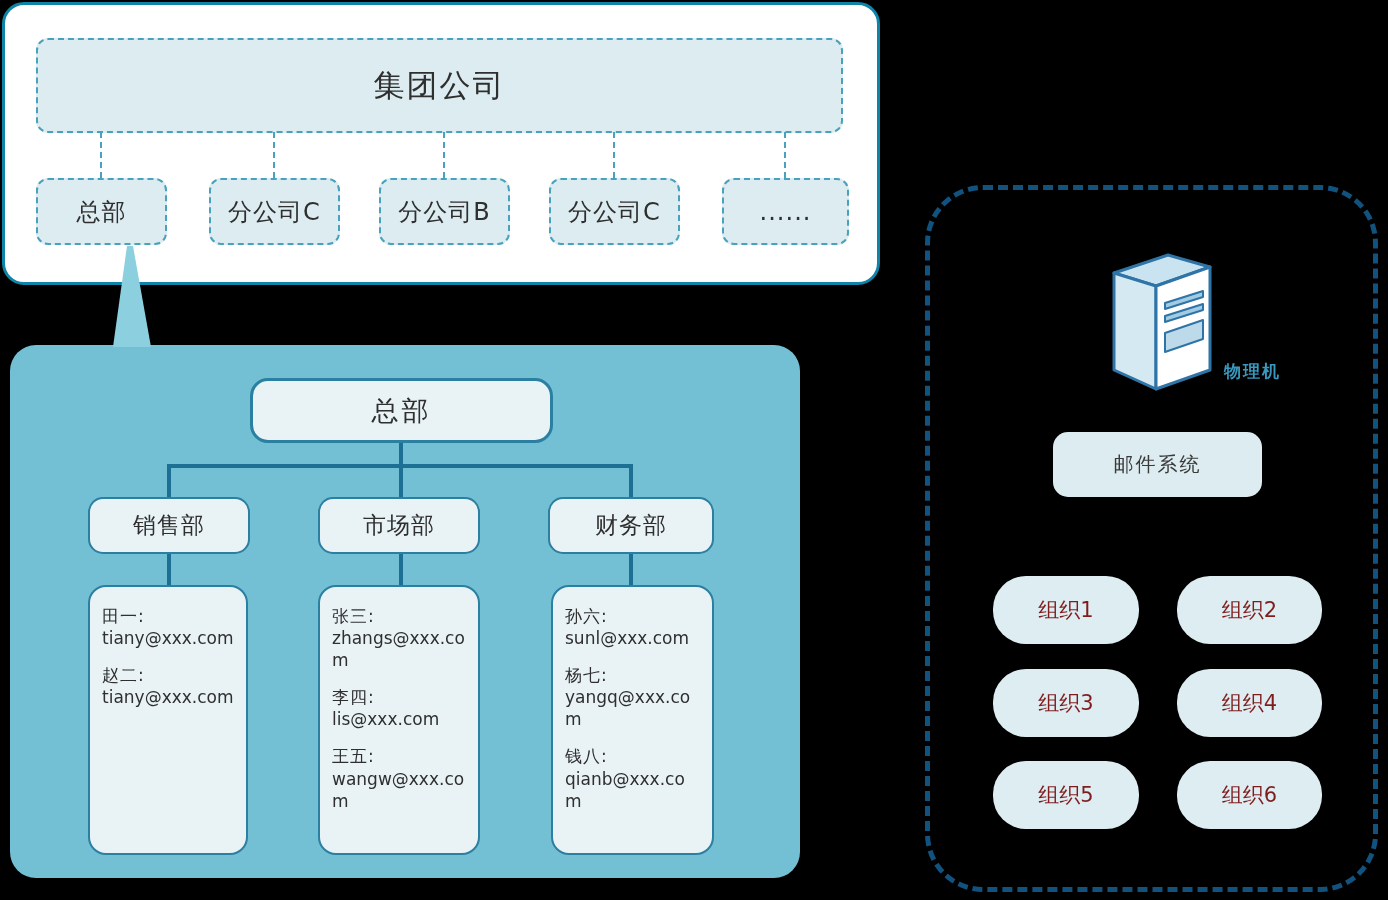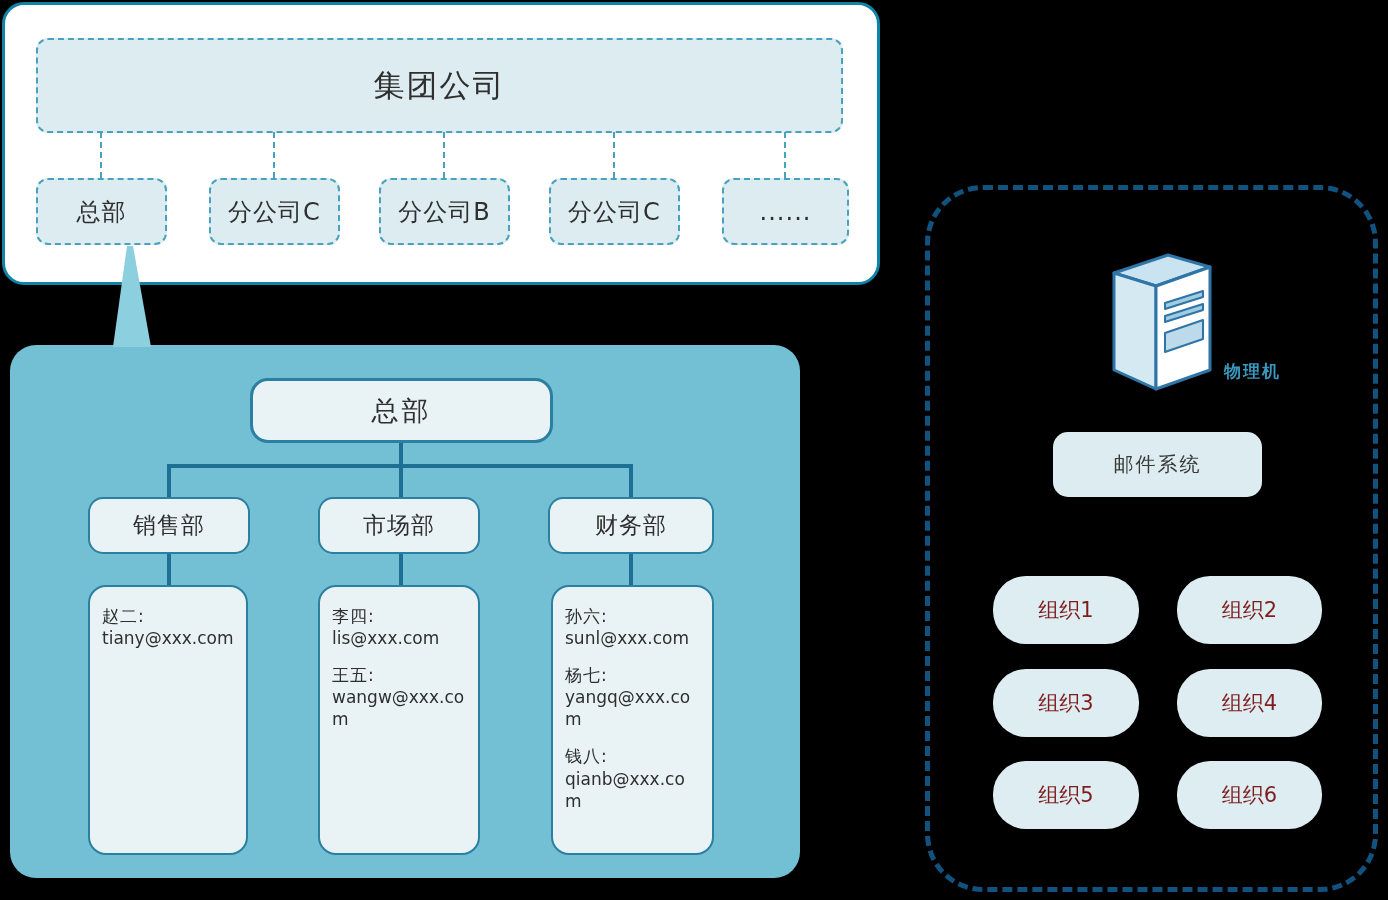--- a/index.html
+++ b/index.html
@@ -140,26 +140,34 @@
 </div>
 <div class="abs center dept-box" style="left:318px;width:162px">
   <span>市场部</span>
 </div>
 <div class="abs center dept-box" style="left:548px;width:166px">
   <span>财务部</span>
 </div>
 
 <div class="abs member-box" style="left:88px;width:160px">
   <div class="member">
+    <div class="m-name">田一:</div>
+    <div class="m-email">tiany@xxx.com</div>
+  </div>
+  <div class="member">
     <div class="m-name">赵二:</div>
     <div class="m-email">tiany@xxx.com</div>
   </div>
 </div>
 
 <div class="abs member-box" style="left:318px;width:162px">
+  <div class="member">
+    <div class="m-name">张三:</div>
+    <div class="m-email">zhangs@xxx.com</div>
+  </div>
   <div class="member">
     <div class="m-name">李四:</div>
     <div class="m-email">lis@xxx.com</div>
   </div>
   <div class="member">
     <div class="m-name">王五:</div>
     <div class="m-email">wangw@xxx.com</div>
   </div>
 </div>
 

